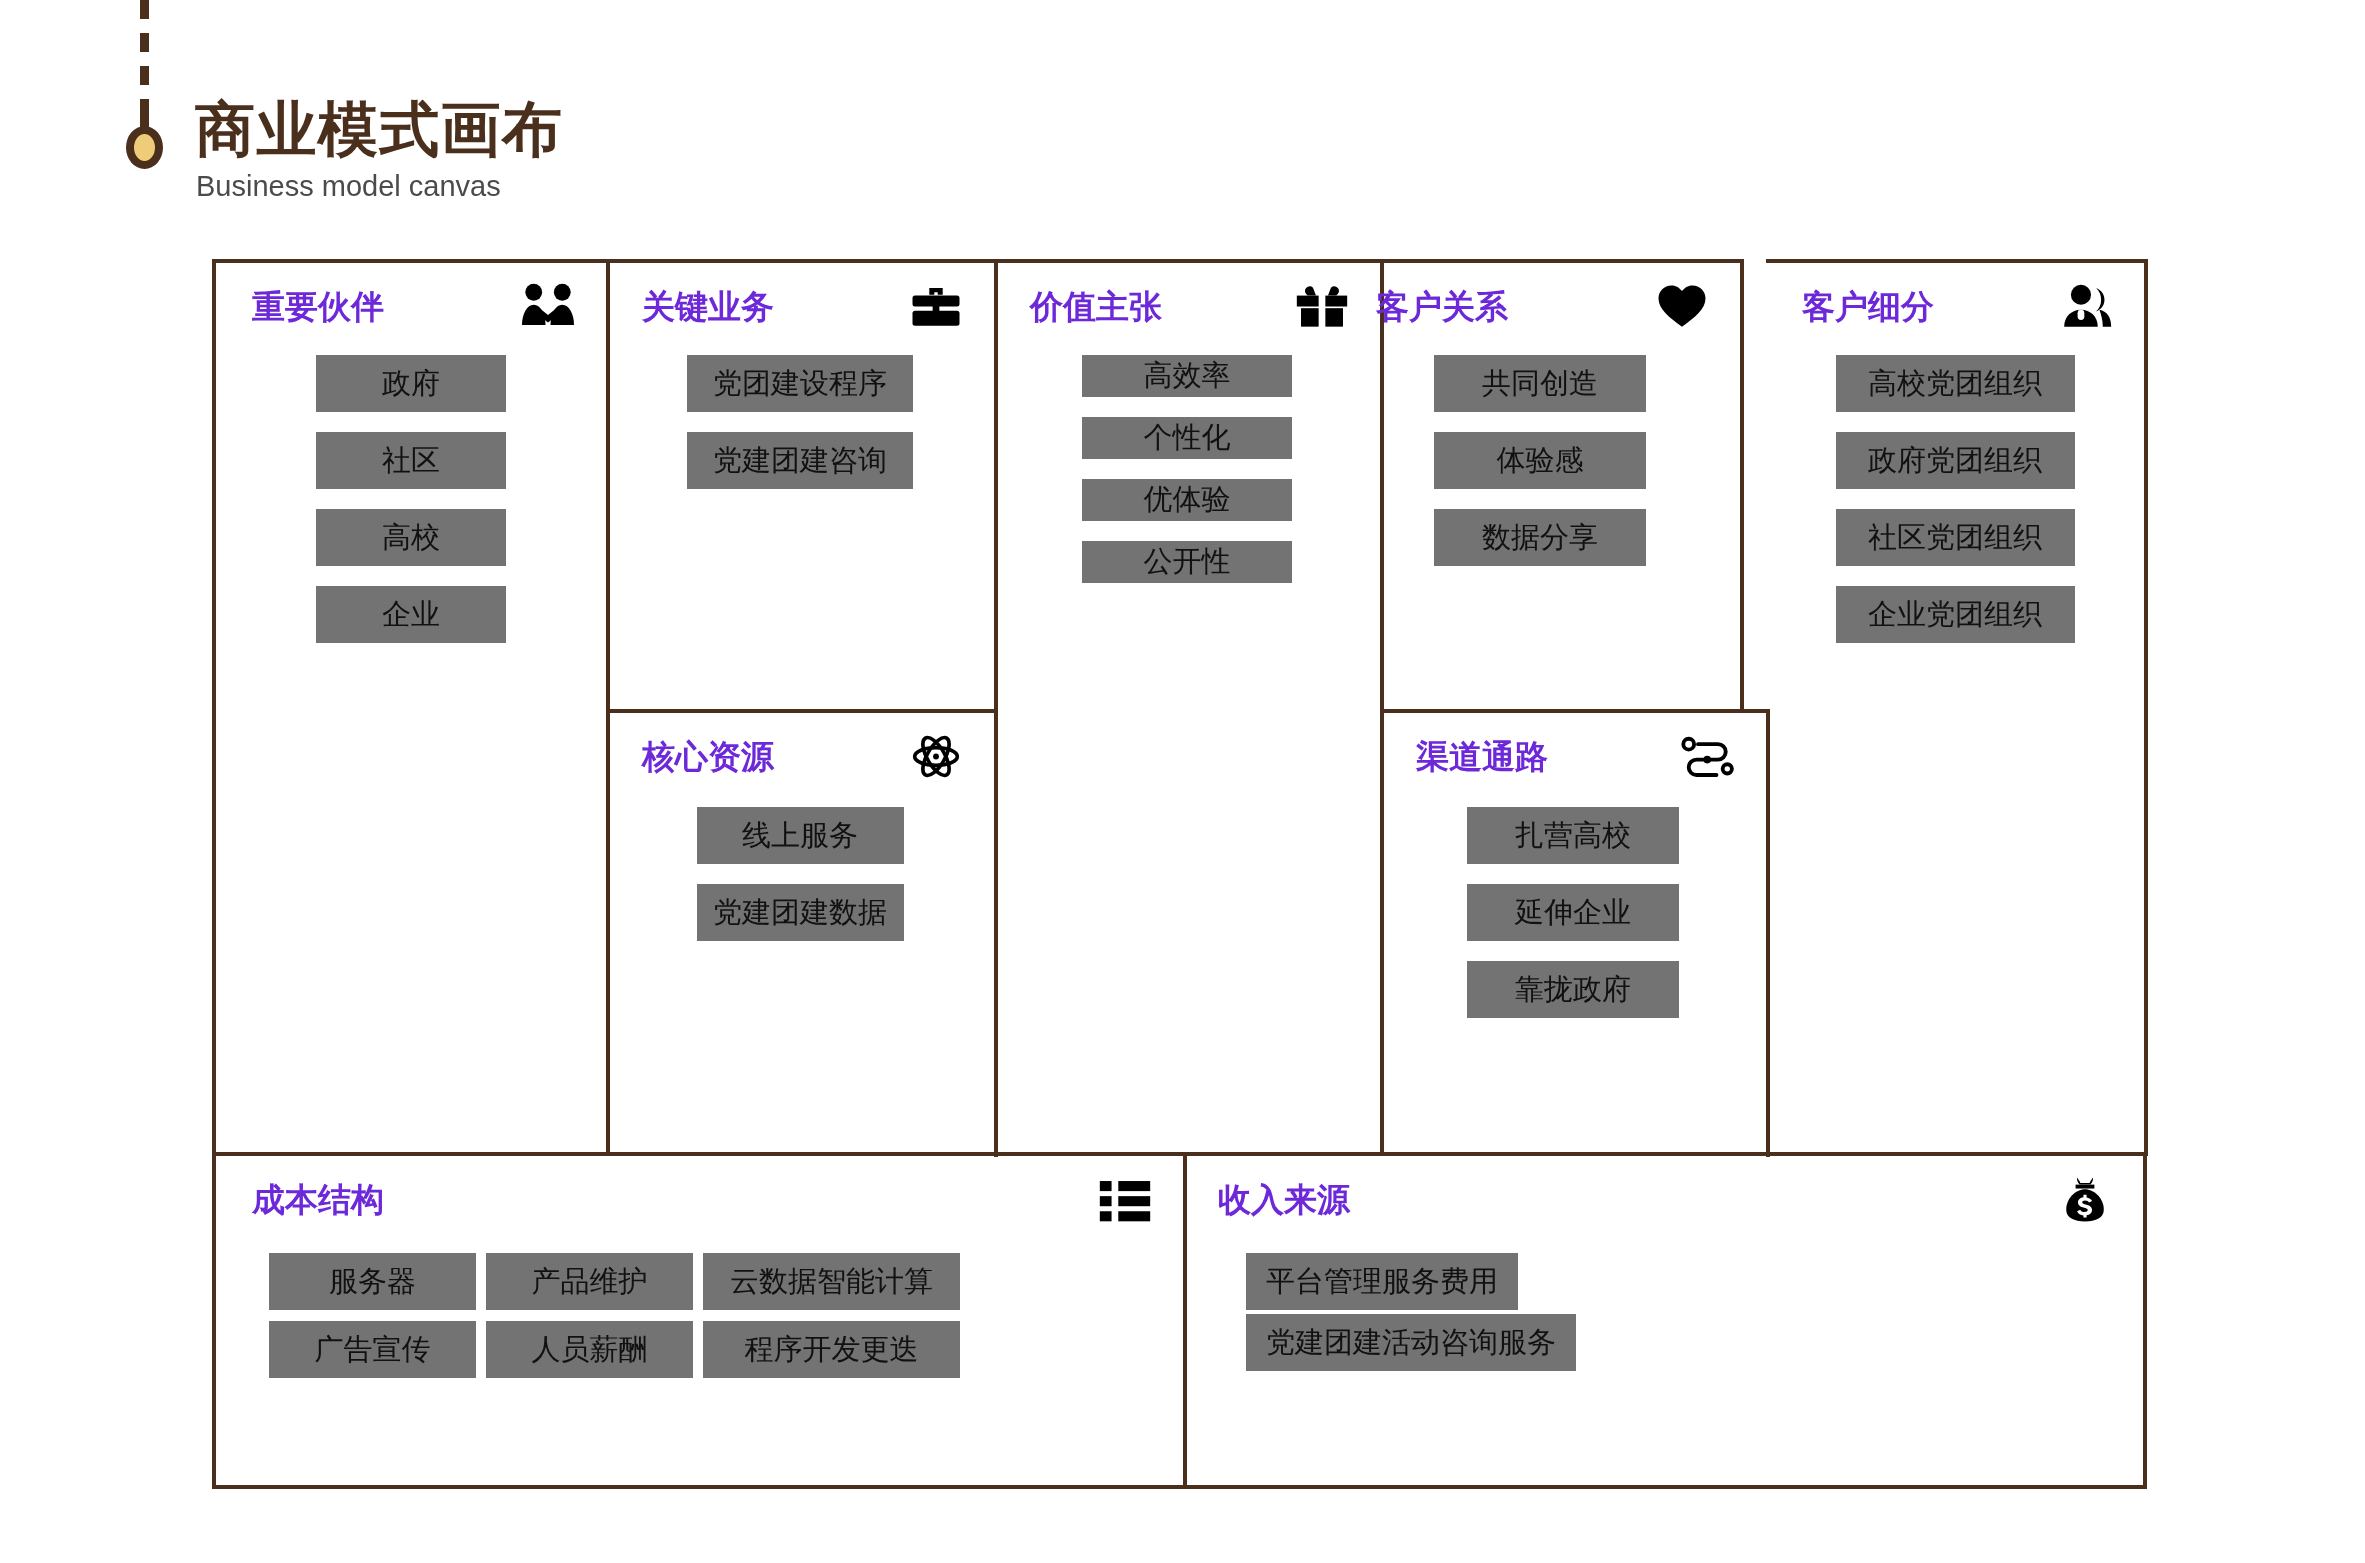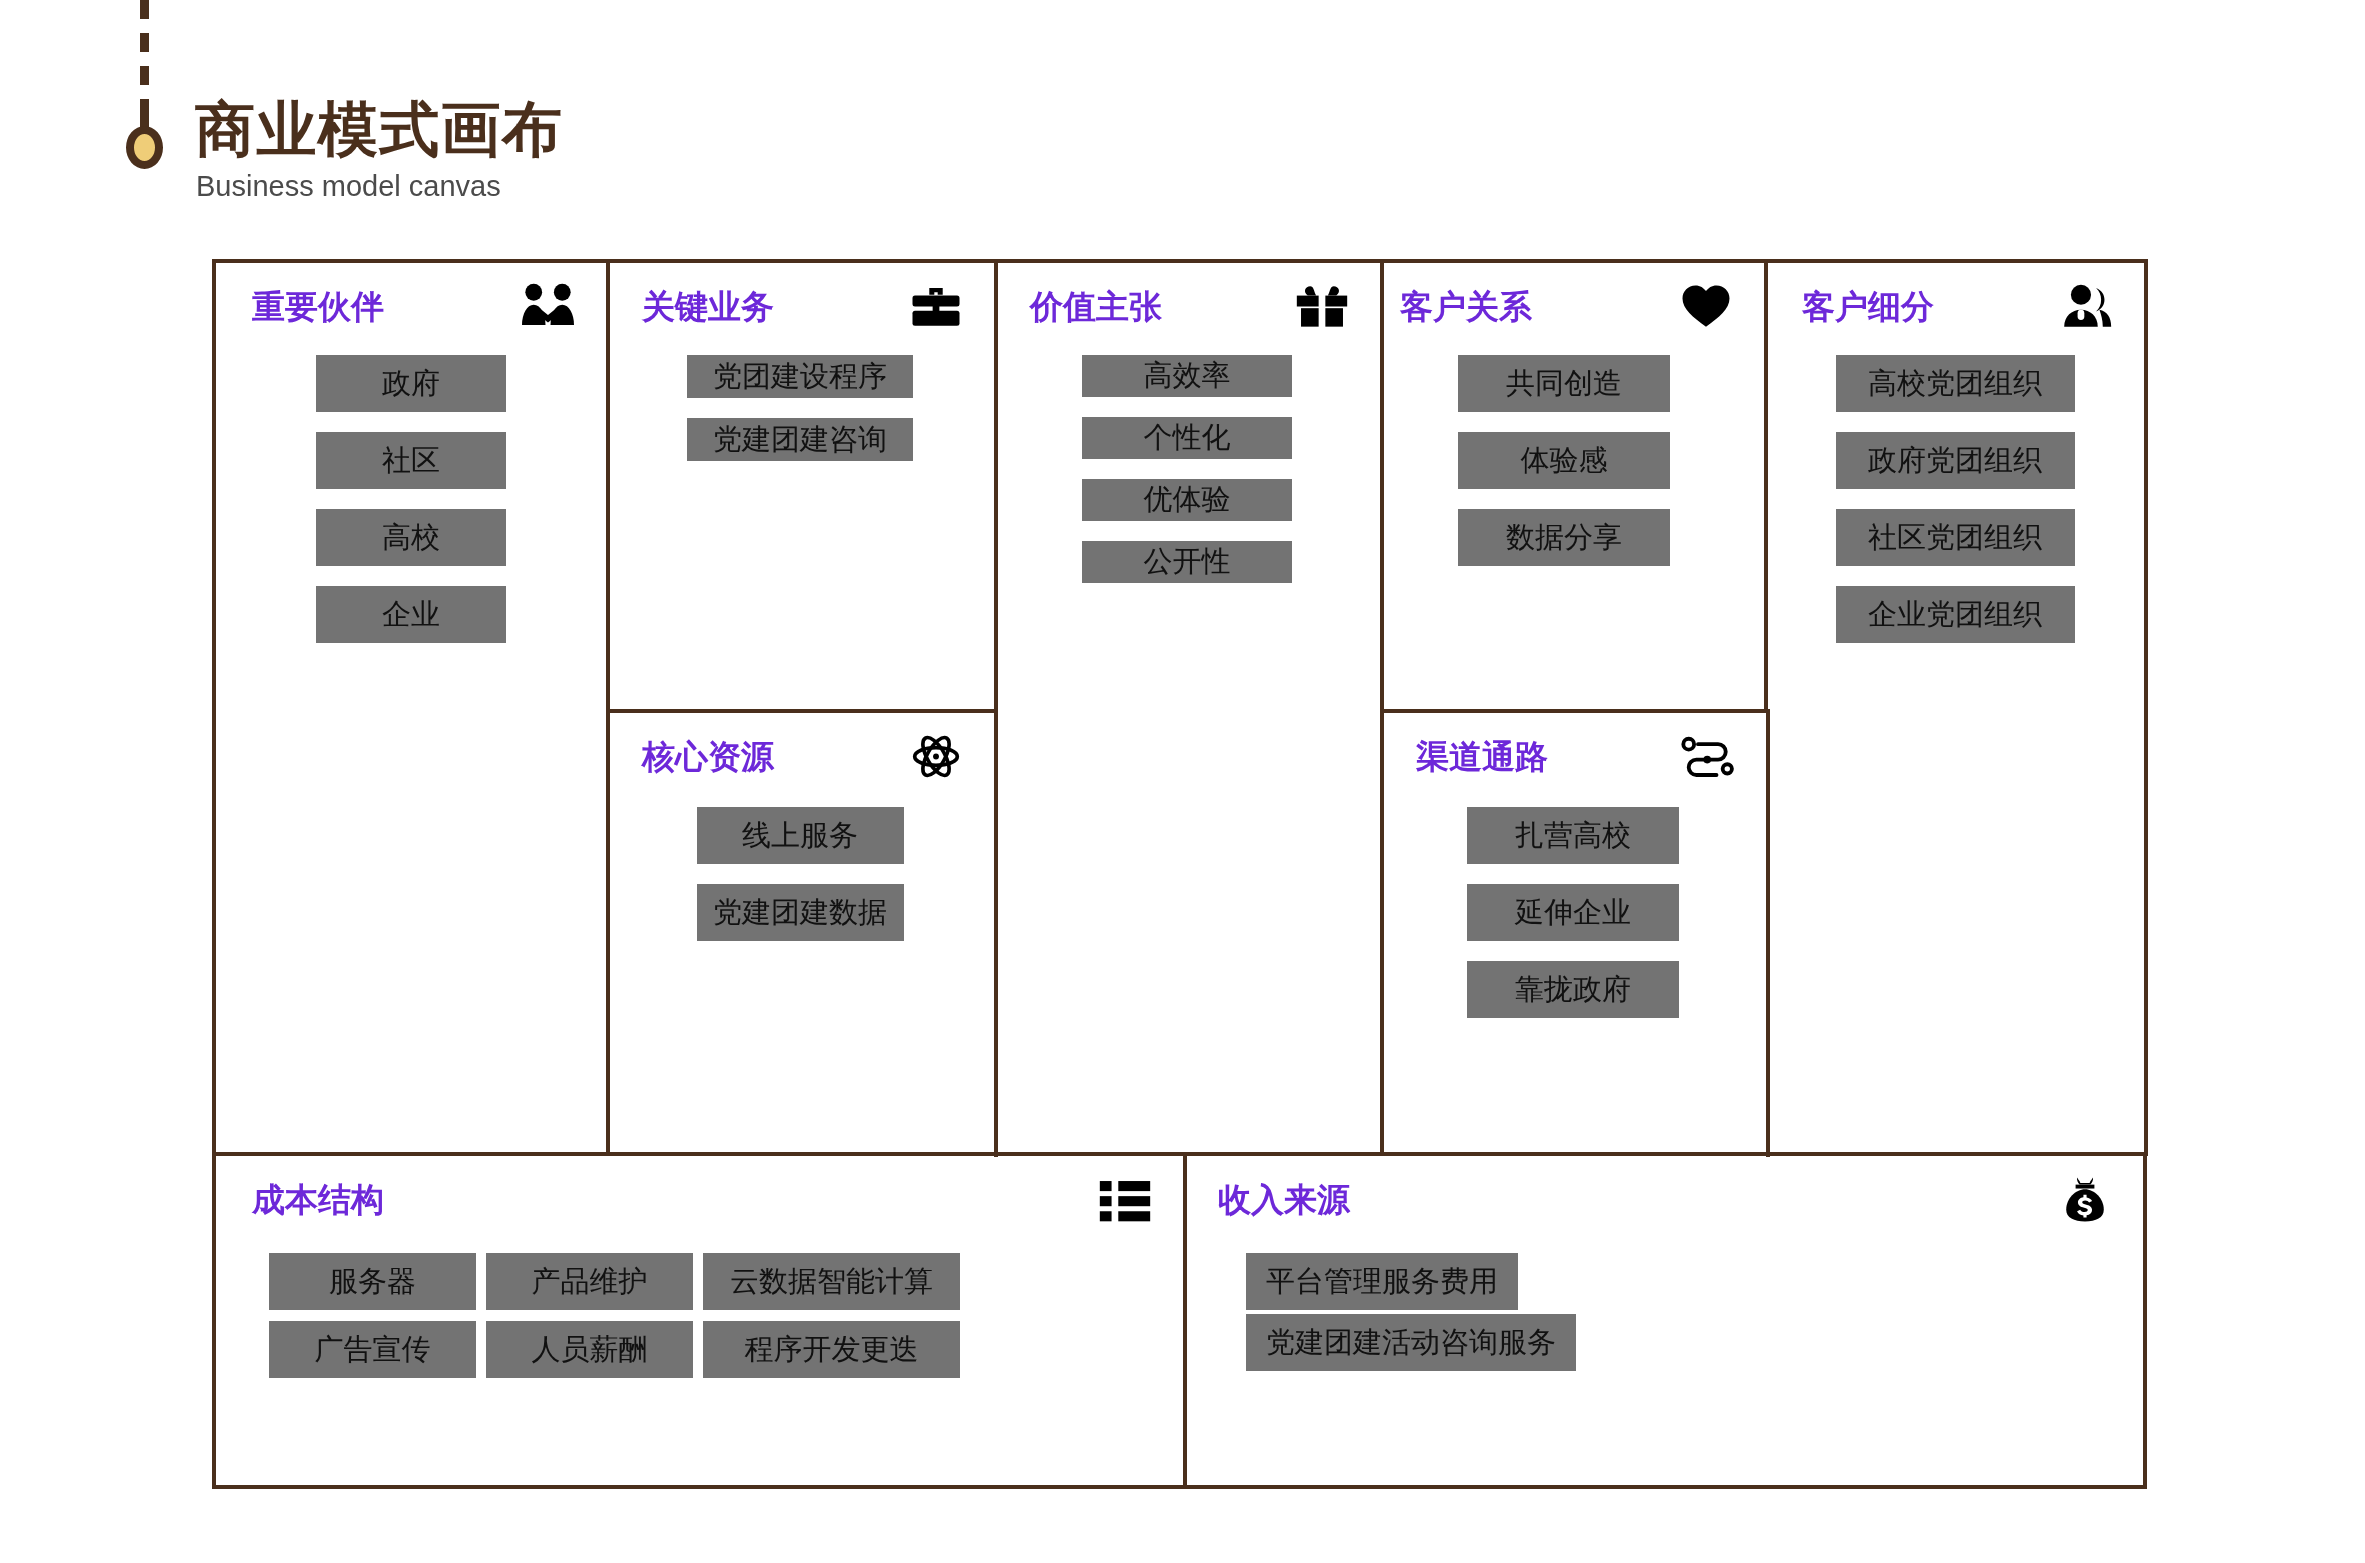--- a/index.html
+++ b/index.html
@@ -136,29 +136,29 @@
     align-items: center;
     justify-content: center;
     box-sizing: border-box;
   }
 
   
   #c-partners  { left: 0px;    top: 0px;   width: 398px;  height: 897px; }
   #c-activities{ left: 394px;  top: 0px;   width: 392px;  height: 454px;  }
   #c-resources { left: 394px;  top: 450px; width: 392px;  height: 448px;  }
   #c-value     { left: 782px; top: 0px;   width: 390px;  height: 897px; }
-  #c-relations { left: 1152px; top: 0px;   width: 404px;  height: 454px;  }
+  #c-relations { left: 1128px; top: 0px;   width: 404px;  height: 454px;  }
   #c-channels  { left: 1168px; top: 450px; width: 390px;  height: 448px;  }
   #c-segments  { left: 1554px; top: 0px;   width: 382px;  height: 897px; }
   #c-cost      { left: 0px;    top: 893px; width: 975px; height: 337px; }
   #c-revenue   { left: 970px; top: 893px; width: 965px; height: 337px; }
 
   
   #c-partners  .note { width: 190px; height: 57px; margin-bottom: 20px; }
-  #c-activities .note{ width: 226px; height: 43px; margin-bottom: 20px; }
+  #c-activities .note{ width: 226px; height: 57px; margin-bottom: 20px; }
   #c-resources .note { width: 207px; height: 57px; margin-bottom: 20px; }
   #c-value     .note { width: 210px; height: 42px; margin-bottom: 20px; }
   #c-relations .note { width: 212px; height: 57px; margin-bottom: 20px; }
   #c-channels  .note { width: 212px; height: 57px; margin-bottom: 20px; }
   #c-segments  .note { width: 239px; height: 57px; margin-bottom: 20px; }
 
   #c-resources .items { top: 94px; }
   #c-channels  .items { top: 94px; }
 
   

